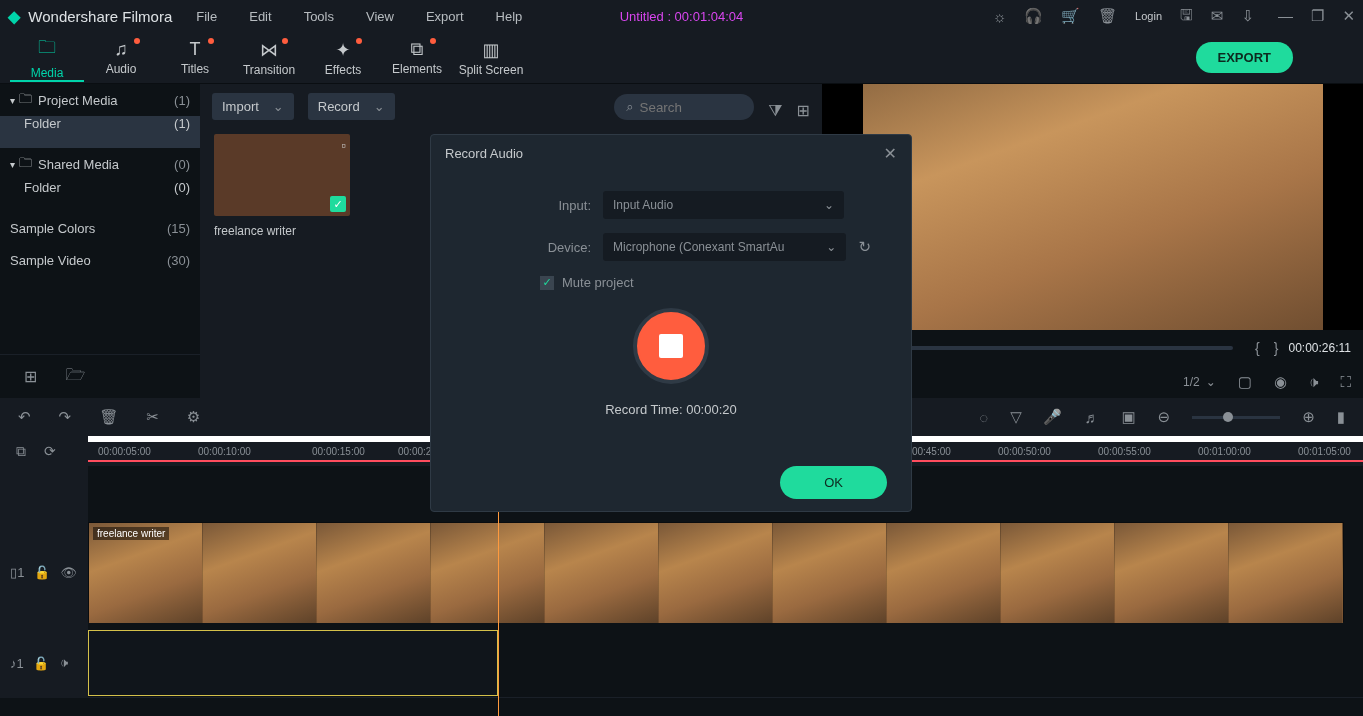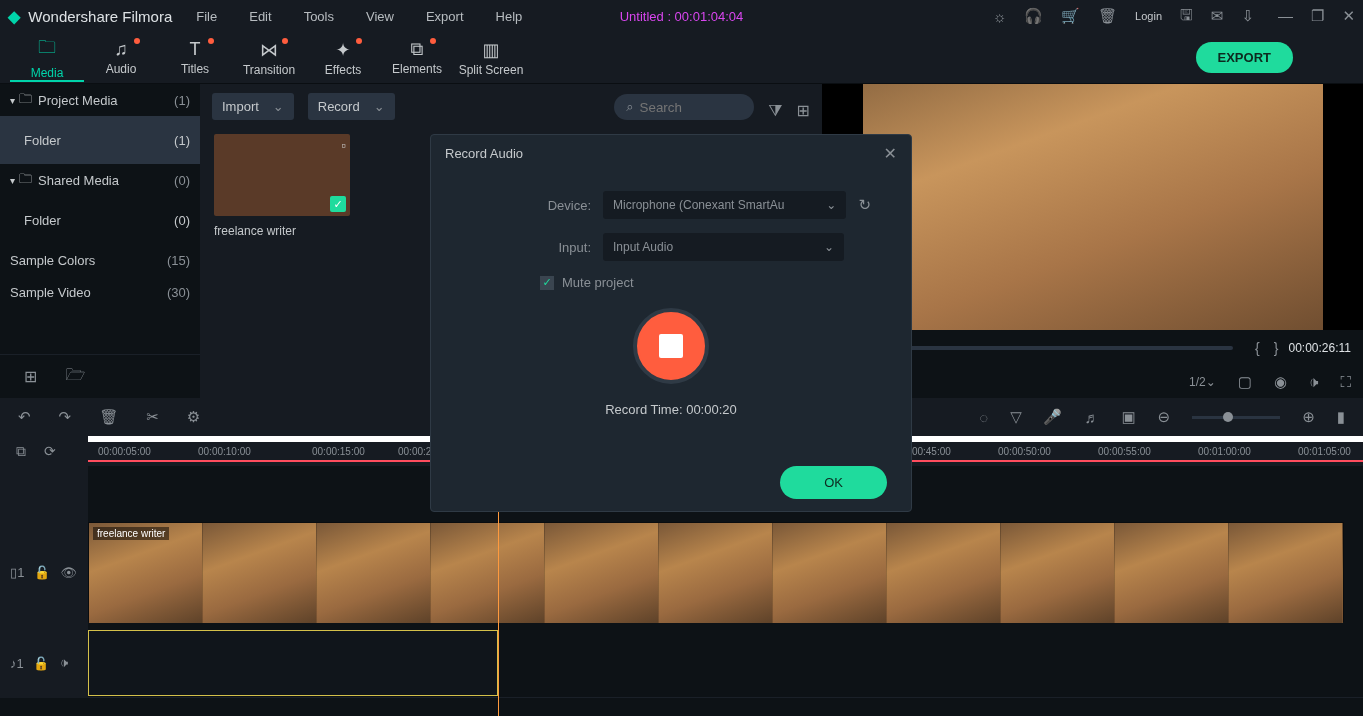--- a/index.html
+++ b/index.html
@@ -20,21 +20,21 @@
 .tool-item{display:flex;flex-direction:column;align-items:center;justify-content:center;width:74px;height:48px;color:#c5c9cc;font-size:12px;cursor:pointer;position:relative}
 .tool-item .ti{font-size:18px;margin-bottom:2px}
 .tool-item.active{color:#00d4aa;border-bottom:2px solid #00d4aa}
 .tool-item .dot{position:absolute;top:4px;right:18px;width:6px;height:6px;border-radius:50%;background:#ff5d3e}
 .export-btn{margin-left:auto;margin-right:60px;background:#1fdb9d;color:#0d2a1f;border:none;padding:8px 22px;border-radius:20px;font-weight:bold;font-size:13px;cursor:pointer}
 .mid{display:flex;height:314px}
 .left-panel{width:200px;background:#0d1216;display:flex;flex-direction:column}
 .tree-row{display:flex;align-items:center;height:32px;padding:0 10px;color:#c5c9cc;font-size:13px;cursor:pointer}
 .tree-row.exp::before{content:"▾";margin-right:4px;font-size:10px}
 .tree-row .count{margin-left:auto;color:#8a9096}
-.tree-sub{padding-left:24px;height:48px;display:flex;align-items:center}
+.tree-sub{padding-left:24px;height:32px;display:flex;}
 .tree-sub.sel{background:#2a3441}
 .tree-sub .count{margin-left:auto;margin-right:10px}
 .fold-ic{margin-right:6px}
 .left-bottom{margin-top:auto;height:44px;display:flex;align-items:center;gap:28px;padding:0 24px;border-top:1px solid #1a2028;color:#8a9096;font-size:16px}
 .center-panel{flex:1;background:#161b22;display:flex;flex-direction:column;position:relative}
 .panel-toolbar{height:36px;display:flex;align-items:flex-end;padding:0 12px;gap:14px}
 .drop{background:#2a3441;border:none;color:#c5c9cc;padding:6px 10px;border-radius:3px;font-size:13px;display:flex;align-items:center;gap:14px;cursor:pointer}
 .drop::after{content:"⌄";color:#8a9096}
 .search-box{margin-left:auto;background:#2a3441;border-radius:16px;padding:5px 12px;display:flex;align-items:center;gap:6px;color:#8a9096;font-size:13px;width:140px}
 .search-box input{background:none;border:none;color:#84cc16;width:80px;outline:none}
@@ -48,21 +48,21 @@
 .collapse-h{position:absolute;right:-8px;top:50%;width:12px;height:40px;background:#2a3441;border-radius:2px;display:flex;align-items:center;justify-content:center;font-size:9px;color:#8a9096;z-index:5}
 .preview{width:541px;background:#0d1216;display:flex;flex-direction:column}
 .video-box{flex:1;background:#000;display:flex;align-items:center;justify-content:center;overflow:hidden}
 .vid-img{width:460px;height:280px;background:linear-gradient(160deg,#8b6640 0%,#c8955c 30%,#a87548 60%,#6a4a2e 100%);position:relative}
 .preview-ctrls{height:36px;display:flex;align-items:center;padding:0 12px;gap:6px}
 .play-slider{flex:1;height:4px;background:#2a3441;border-radius:2px;position:relative;margin-right:12px}
 .play-thumb{position:absolute;left:2%;top:-4px;width:12px;height:12px;background:#fff;border-radius:50%}
 .brace{color:#8a9096;font-size:14px;padding:0 4px}
 .timecode{color:#dde1e4;font-size:12px;}
 .preview-tools{height:32px;display:flex;align-items:center;justify-content:flex-end;padding:0 12px;gap:22px;color:#8a9096;font-size:15px}
-.zoom-sel{display:flex;align-items:flex-end;gap:0;font-size:12px}
+.zoom-sel{display:flex;align-items:flex-end;gap:6px;font-size:12px}
 .timeline-area{background:#0d1216}
 .tl-toolbar{height:38px;background:#161b22;display:flex;align-items:center;padding:0 18px;gap:28px;color:#8a9096;font-size:15px}
 .tl-toolbar .right-tools{margin-left:auto;display:flex;align-items:center;gap:22px}
 .zoom-slider{width:88px;height:3px;background:#2a3441;position:relative}
 .zoom-slider::after{content:"";position:absolute;left:35%;top:-4px;width:10px;height:10px;border-radius:50%;background:#8a9096}
 .tl-header{height:30px;display:flex;background:#161b22}
 .tl-head-left{width:88px;display:flex;align-items:center;gap:18px;padding-left:16px;color:#8a9096;font-size:14px}
 .ruler{flex:1;position:relative;border-top:6px solid #ffffff}
 .ruler .red-line{position:absolute;top:18px;left:0;right:0;height:2px;background:#ff4d5e}
 .rtick{position:absolute;top:4px;color:#8a9096;font-size:10px}
@@ -337,33 +337,33 @@
   </div>
 </div>
 
 <div class="dialog">
   <div class="dlg-head">
     <span>Record Audio</span>
     <span class="dlg-close">✕</span>
   </div>
   <div class="dlg-body">
     <div class="form-row">
+      <span class="form-label">Input:</span>
+      <div class="form-sel">
+          <span>Input Audio</span>
+        </div>
+      <span style="width:15px"></span>
+    </div>
+    <div class="form-row">
       <span class="form-label">Device:</span>
       <div class="form-sel">
           <span>Microphone (Conexant SmartAu</span>
         </div>
       <span class="reload">↻</span>
     </div>
-    <div class="form-row">
-      <span class="form-label">Input:</span>
-      <div class="form-sel">
-          <span>Input Audio</span>
-        </div>
-      <span style="width:15px"></span>
-    </div>
     <div class="check-row">
       <span class="cb">✓</span>
       <span>Mute project</span>
     </div>
     <div class="record-btn">
         <div class="sq"></div>
       </div>
     <div class="rec-time">Record Time: 00:00:20</div>
   </div>
   <div class="dlg-foot">

